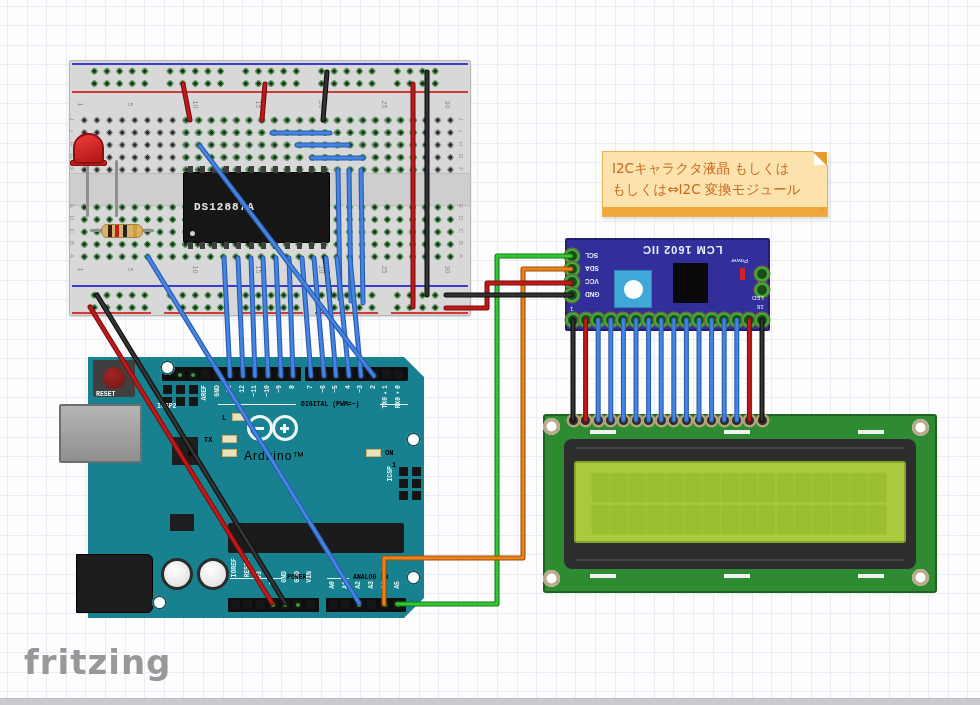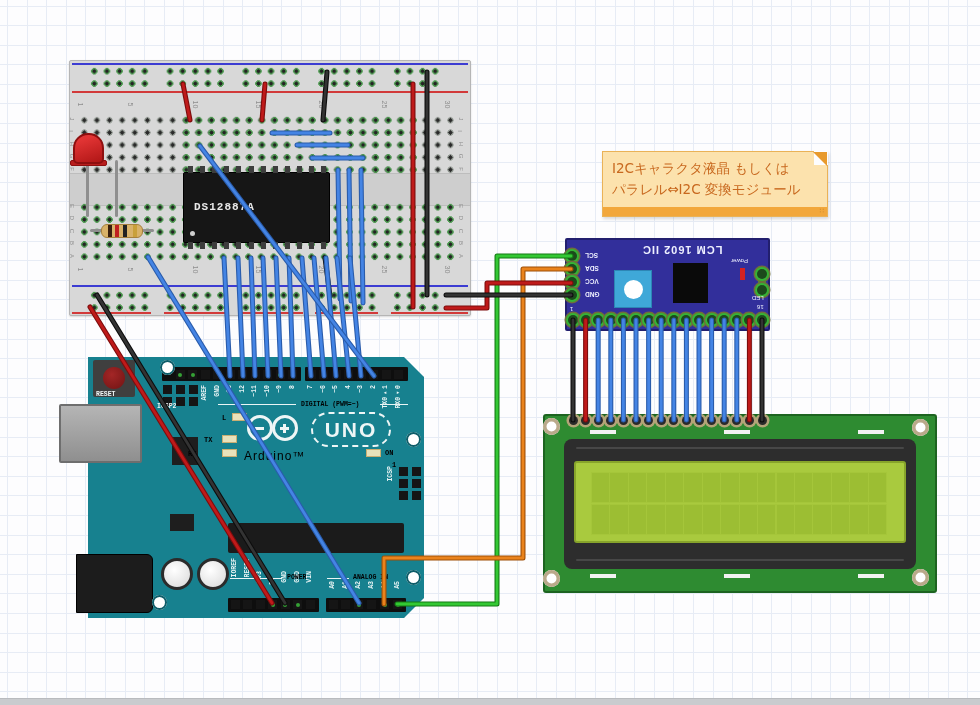--- a/index.html
+++ b/index.html
@@ -273,23 +273,20 @@
   <div class="wt abs" style="left:204px;top:436px;font:bold 7px 'Liberation Mono',monospace;">TX</div>
   <div class="ledrect" style="left:222px;top:435px;"></div>
   <div class="wt abs" style="left:188px;top:450px;font:bold 7px 'Liberation Mono',monospace;">RX</div>
   <div class="ledrect" style="left:222px;top:449px;"></div>
 
   <div class="abs" style="left:247px;top:415px;width:26px;height:26px;border:3.5px solid #eef6f6;border-radius:50%;"></div>
   <div class="abs" style="left:272px;top:415px;width:26px;height:26px;border:3.5px solid #eef6f6;border-radius:50%;"></div>
   <div class="abs" style="left:255px;top:427px;width:9px;height:3px;background:#eef6f6;"></div>
   <div class="abs" style="left:280px;top:427px;width:9px;height:3px;background:#eef6f6;"></div>
   <div class="abs" style="left:283px;top:424px;width:3px;height:9px;background:#eef6f6;"></div>
-  <div class="abs" style="left:311px;top:412px;width:80px;height:35px;border:2.5px dashed #eef6f6;border-radius:18px;color:#eef6f6;font:bold 21px 'Liberation Sans',sans-serif;text-align:center;line-height:31px;letter-spacing:2px;">
-    <span>UNO</span>
-  </div>
   <div class="wt abs" style="left:244px;top:449px;font-size:12px;letter-spacing:1px;">Arduino™</div>
 
   <div class="ledrect" style="left:366px;top:449px;"></div>
   <div class="wt abs" style="left:385px;top:449px;font:bold 7px 'Liberation Mono',monospace;">ON</div>
   <div class="mhole" style="left:160px;top:360px;"></div>
   <div class="mhole" style="left:406px;top:432px;"></div>
   <div class="mhole" style="left:406px;top:570px;"></div>
   <div class="mhole" style="left:152px;top:595px;"></div>
 
   <div class="wt abs" style="left:392px;top:461px;font:bold 7px 'Liberation Mono',monospace;">1</div>
@@ -518,20 +515,21 @@
       <path d="M749.4,320 L749.4,420" fill="none" stroke="#bf1a1a" stroke-width="2.8" stroke-linecap="round" stroke-linejoin="round"></path>
       <path d="M762,320 L762,420" fill="none" stroke="#0d0d0d" stroke-width="5" stroke-linecap="round" stroke-linejoin="round"></path>
       <path d="M762,320 L762,420" fill="none" stroke="#333" stroke-width="2.8" stroke-linecap="round" stroke-linejoin="round"></path>
     </svg>
 
   <div class="note">
     <div class="foldcut"></div>
     <div class="fold"></div>
     <div class="txt">
       <div>I2Cキャラクタ液晶 もしくは</div>
-      <div>パラレル⇔I2C 変換モジュール</div>
+      <div>もしくは⇔I2C 変換モジュール</div>
     </div>
     <div class="bar"></div>
     <div class="grip">∷</div>
   </div>
 
+  <div class="watermark">fritzing</div>
   <div class="bottombar"></div>
 </div>
 
 </body></html>

